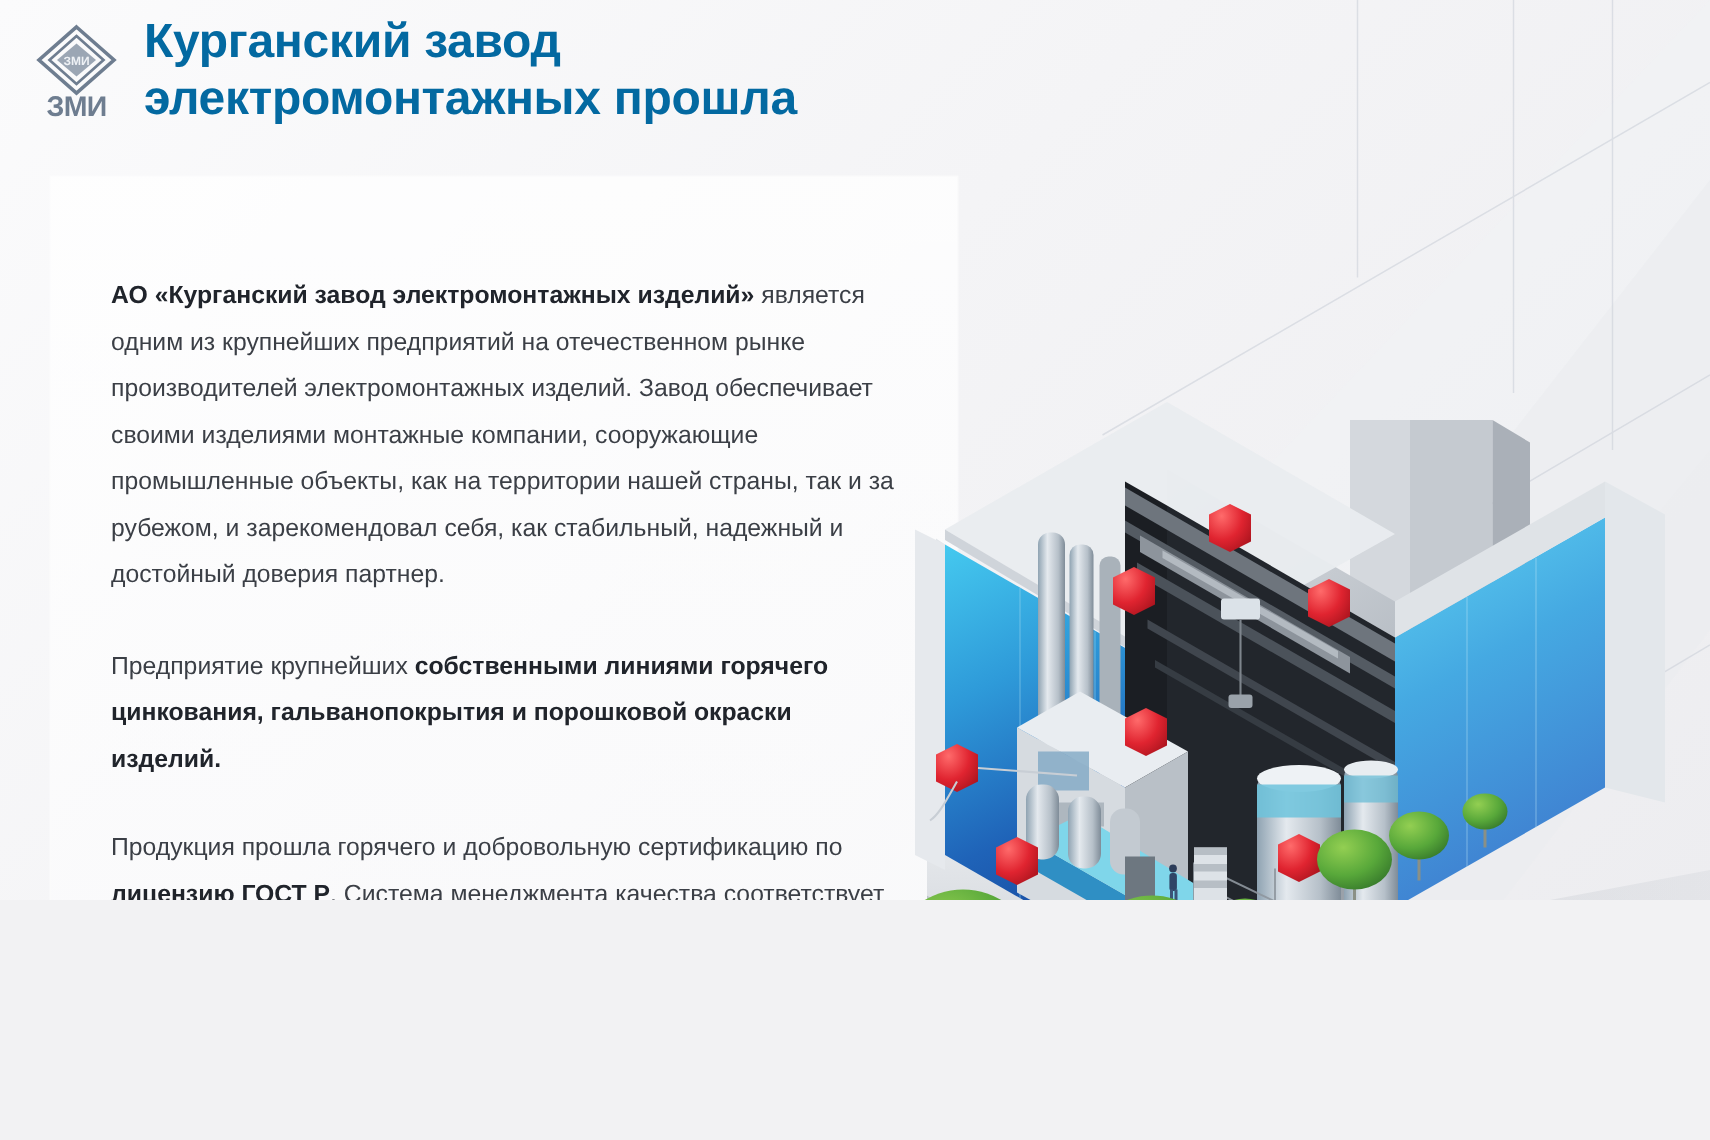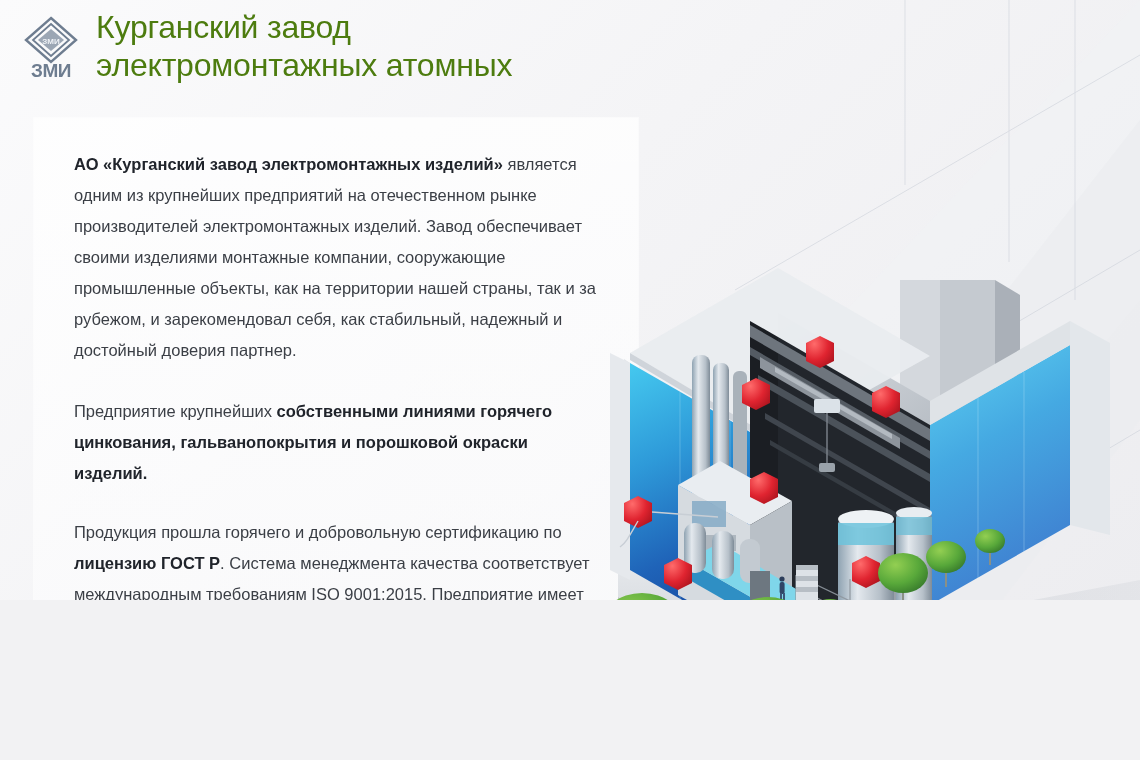--- a/index.html
+++ b/index.html
@@ -16,32 +16,32 @@
       linear-gradient(135deg,#fbfbfc 0%,#f4f4f6 45%,#ededf0 100%);
   }
   .bg-diag{position:absolute;inset:0;overflow:hidden;}
   .bg-diag svg{position:absolute;top:0;left:0;}
 
   
   .header{position:absolute;left:0;top:0;width:1140px;height:105px;}
   .logo{position:absolute;left:22px;top:16px;width:58px;height:64px;}
   .title{
     position:absolute;left:96px;top:8px;width:640px;
-    font-size:32px;line-height:38px;font-weight:400;
-    color:#4d7c0f;letter-spacing:-0.2px;
+    font-size:32px;line-height:38px;font-weight:700;
+    color:#0369a1;letter-spacing:-0.2px;
   }
   .title .ln{display:block;}
 
   
   .card{
     position:absolute;left:34px;top:118px;width:604px;height:580px;
     background:linear-gradient(180deg,rgba(255,255,255,.78) 0%,rgba(252,252,253,.68) 100%);
     box-shadow:0 0 0 1px rgba(255,255,255,.55);
   }
-  .card-inner{position:absolute;left:40px;top:31px;width:530px;}
+  .card-inner{position:absolute;left:40px;top:64px;width:530px;}
   .para{
     color:#3b3f46;font-size:16.5px;line-height:31px;
     margin:0 0 26px 0;
   }
   .para:last-child{margin-bottom:0;}
   .para b{font-weight:700;color:#20242b;}
   .p1{margin-bottom:30px;}
   .p2{margin-bottom:28px;}
 
   
@@ -90,21 +90,21 @@
           <polygon points="29,8 47,24 29,40 11,24" stroke-width="1.8"></polygon>
         </g>
         <polygon points="29,13 42,24 29,35 16,24" fill="#7b8a9c" opacity=".75"></polygon>
         <text x="29" y="27.5" text-anchor="middle" font-family="'Liberation Sans',sans-serif" font-size="8" font-weight="700" fill="#eef1f5">ЗМИ</text>
         <text x="29" y="61" text-anchor="middle" font-family="'Liberation Sans',sans-serif" font-size="19" font-weight="700" fill="#6e7d90" letter-spacing="-0.5">ЗМИ</text>
       </svg>
     </div>
 
     <div class="title">
       <span class="ln">Курганский завод</span>
-      <span class="ln">электромонтажных атомных</span>
+      <span class="ln">электромонтажных прошла</span>
     </div>
   </div>
 
   <div class="card">
     <div class="card-inner">
 
       <p class="para p1">
         <b>АО «Курганский завод электромонтажных изделий»</b><span> является одним из крупнейших предприятий на отечественном рынке производителей электромонтажных изделий. Завод обеспечивает своими изделиями монтажные компании, сооружающие промышленные объекты, как на территории нашей страны, так и за рубежом, и зарекомендовал себя, как стабильный, надежный и достойный доверия партнер.</span>
       </p>
 

